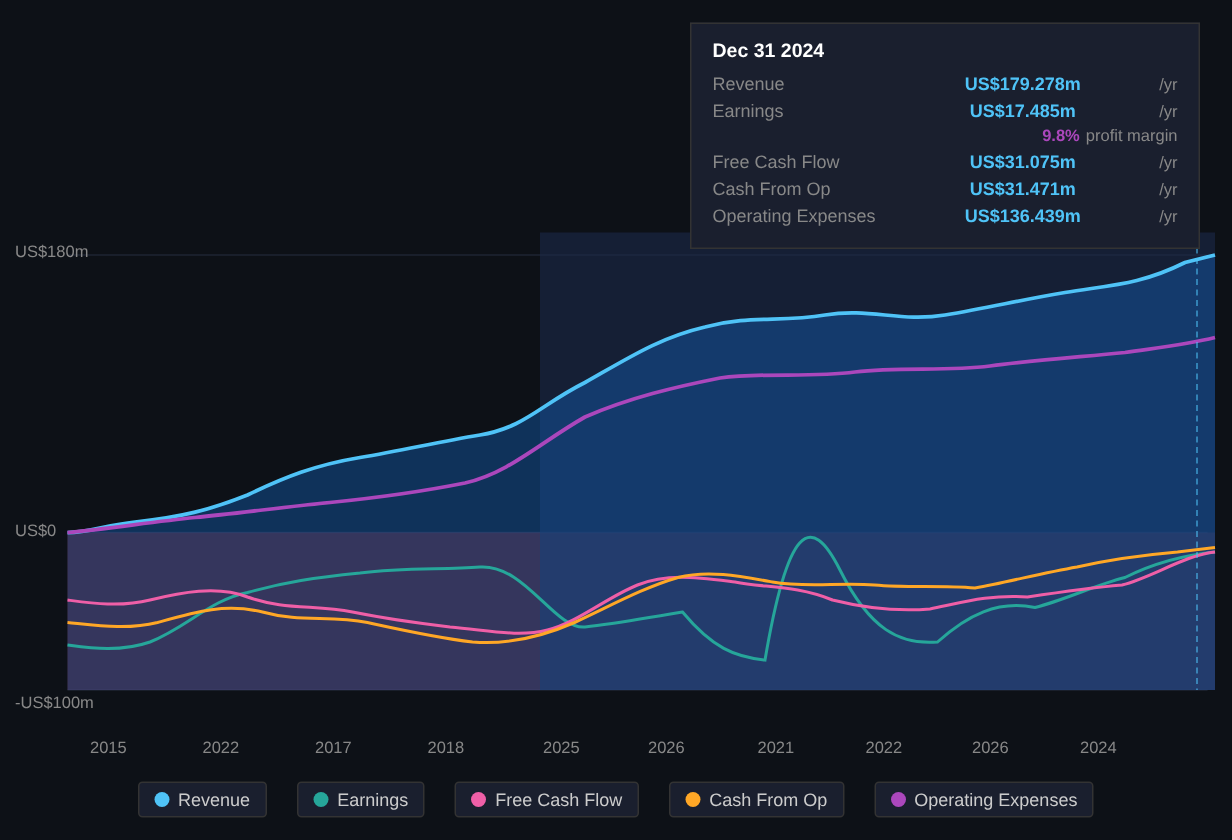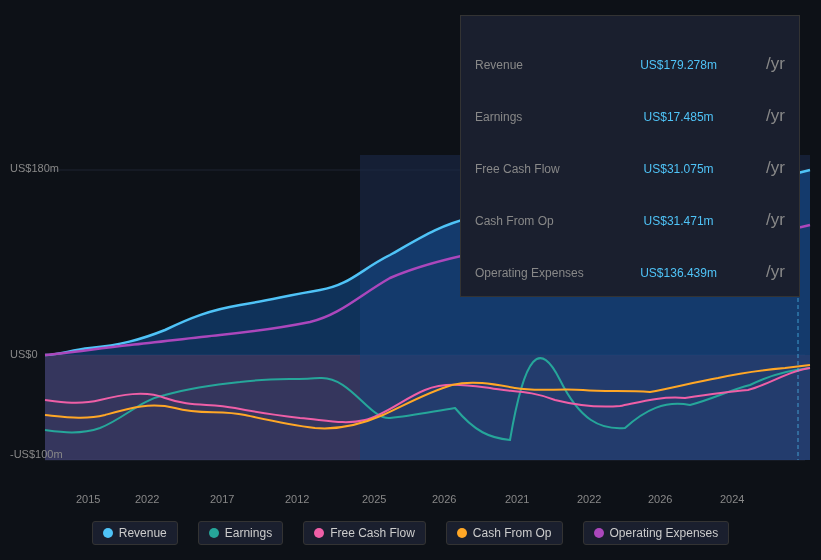--- a/index.html
+++ b/index.html
@@ -46,28 +46,27 @@
       font-size: 12px;
     }
 
     .tooltip-label {
       color: #888;
       min-width: 120px;
     }
 
     .tooltip-value {
       color: #4fc3f7;
-      font-weight: normal;
+      font-weight: bold;
       margin-right: 4px;
     }
 
     .tooltip-unit {
       color: #888;
-      font-size: 17px;
-      margin-top: 28px;
+      font-size: 11px;
     }
 
     .tooltip-earnings-row {
       display: flex;
       justify-content: flex-end;
       align-items: center;
       margin-bottom: 4px;
       font-size: 11px;
       color: #888;
     }
@@ -154,47 +153,52 @@
 
     <path d="M45,400 C60,402 80,405 100,400 C120,395 145,390 165,398 C190,407 210,403 235,408 C255,412 275,415 300,418 C325,420 345,425 365,420 C385,415 405,398 425,390 C445,382 465,385 490,388 C510,392 530,390 555,400 C575,405 595,408 620,406 C640,402 660,396 685,398 C705,395 725,392 748,390 C768,385 790,370 810,368" fill="none" stroke="#ef5fa7" stroke-width="2"></path>
 
     <path d="M45,415 C65,417 85,420 105,415 C130,408 150,402 175,408 C200,415 220,410 245,415 C268,420 290,425 315,428 C338,430 360,425 383,415 C405,405 428,392 452,385 C472,380 493,384 515,388 C538,392 560,388 583,390 C605,392 627,390 650,392 C672,388 695,382 718,378 C740,373 762,370 785,368 L810,365" fill="none" stroke="#ffa726" stroke-width="2"></path>
 
     <line x1="798" y1="165" x2="798" y2="460" stroke="#4fc3f7" stroke-width="1" stroke-dasharray="4,3" opacity="0.7"></line>
   </svg>
 
   <div class="y-label" style="top: 162px;">US$180m</div>
   <div class="y-label" style="top: 348px;">US$0</div>
-  <div class="y-label" style="top: 448px;">-US$100m</div>
-
-  <div class="x-label" style="left: 60px; margin-left: 16px;">2015</div>
+  <div class="y-label" style="top: 463px;">-US$100m</div>
+
+  <div class="x-label" style="left: 60px;">2015</div>
   <div class="x-label" style="left: 135px;">2022</div>
   <div class="x-label" style="left: 210px;">2017</div>
-  <div class="x-label" style="left: 285px;">2012</div>
+  <div class="x-label" style="left: 285px;">2018</div>
   <div class="x-label" style="left: 362px;">2025</div>
   <div class="x-label" style="left: 432px;">2026</div>
   <div class="x-label" style="left: 505px;">2021</div>
   <div class="x-label" style="left: 577px;">2022</div>
   <div class="x-label" style="left: 648px;">2026</div>
   <div class="x-label" style="left: 720px;">2024</div>
 
   <div class="tooltip-box">
+    <div class="tooltip-date">Dec 31 2024</div>
 
     <div class="tooltip-row">
       <span class="tooltip-label">Revenue</span>
       <span class="tooltip-value">US$179.278m</span>
       <span class="tooltip-unit">/yr</span>
     </div>
 
     <div class="tooltip-row">
       <span class="tooltip-label">Earnings</span>
       <span class="tooltip-value">US$17.485m</span>
       <span class="tooltip-unit">/yr</span>
     </div>
 
+    <div class="tooltip-earnings-row">
+      <span style="color:#ab47bc; font-weight:bold; margin-right:4px;">9.8%</span>
+      <span>profit margin</span>
+    </div>
 
     <div class="tooltip-row">
       <span class="tooltip-label">Free Cash Flow</span>
       <span class="tooltip-value">US$31.075m</span>
       <span class="tooltip-unit">/yr</span>
     </div>
 
     <div class="tooltip-row">
       <span class="tooltip-label">Cash From Op</span>
       <span class="tooltip-value">US$31.471m</span>

